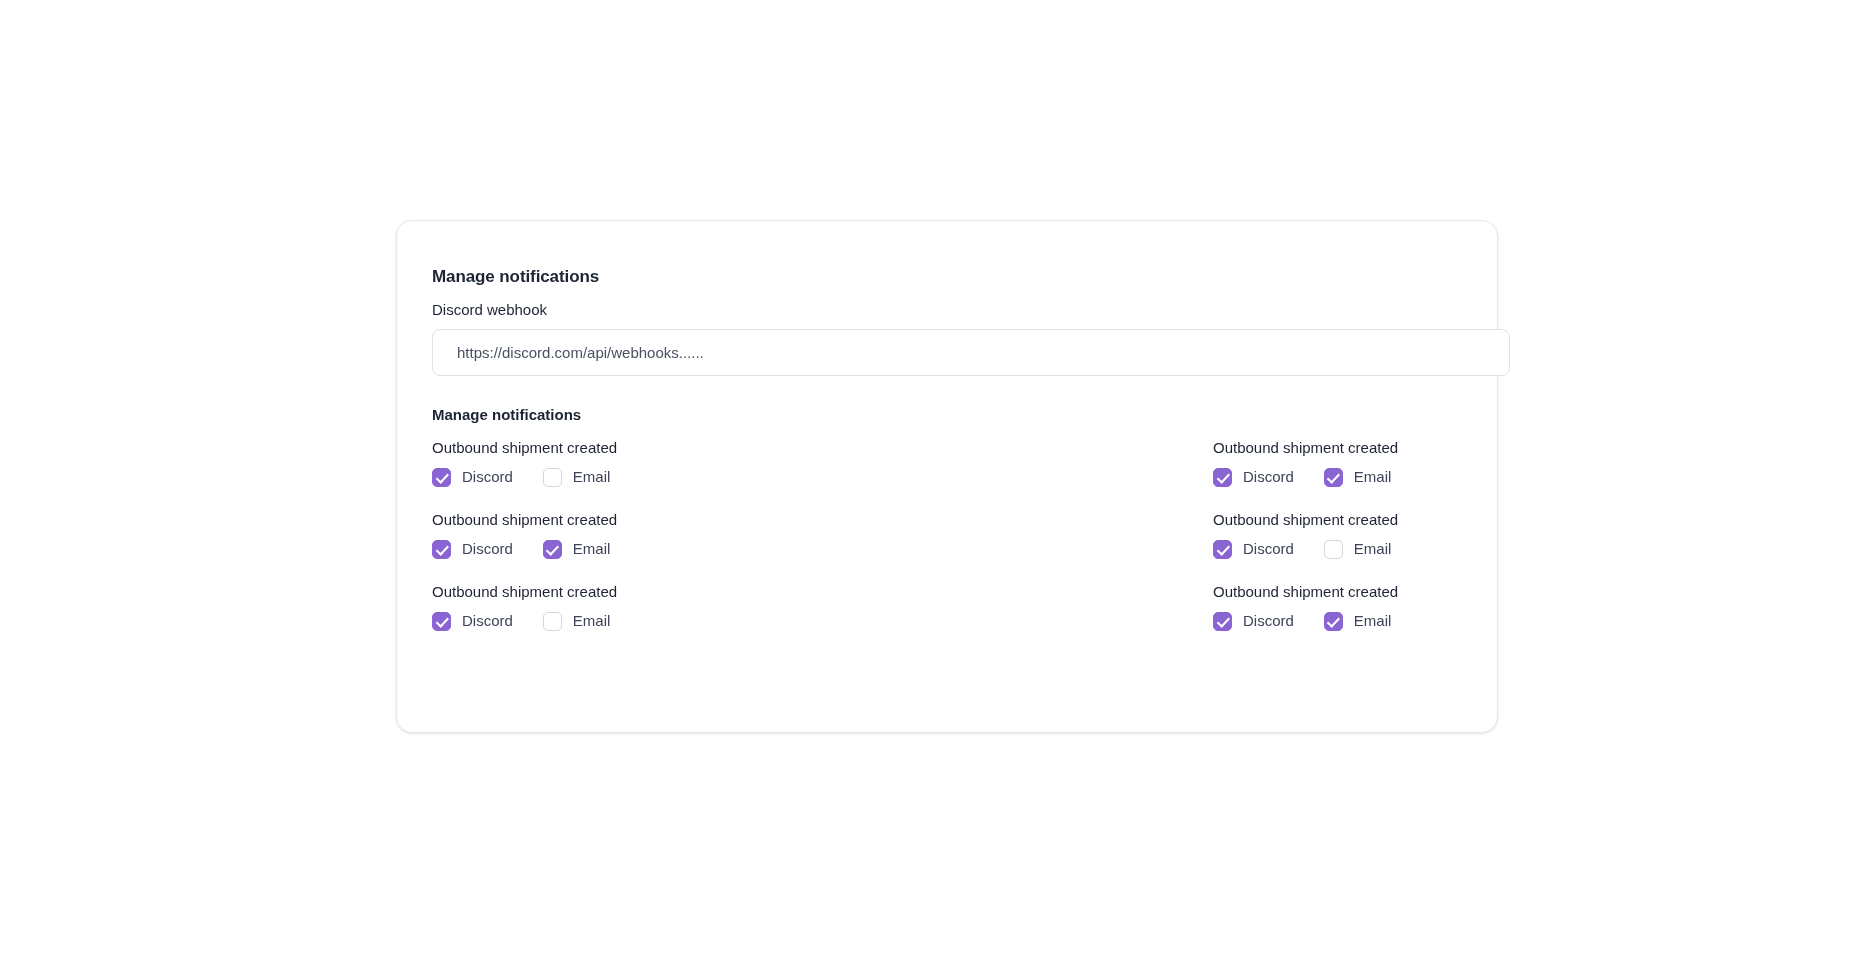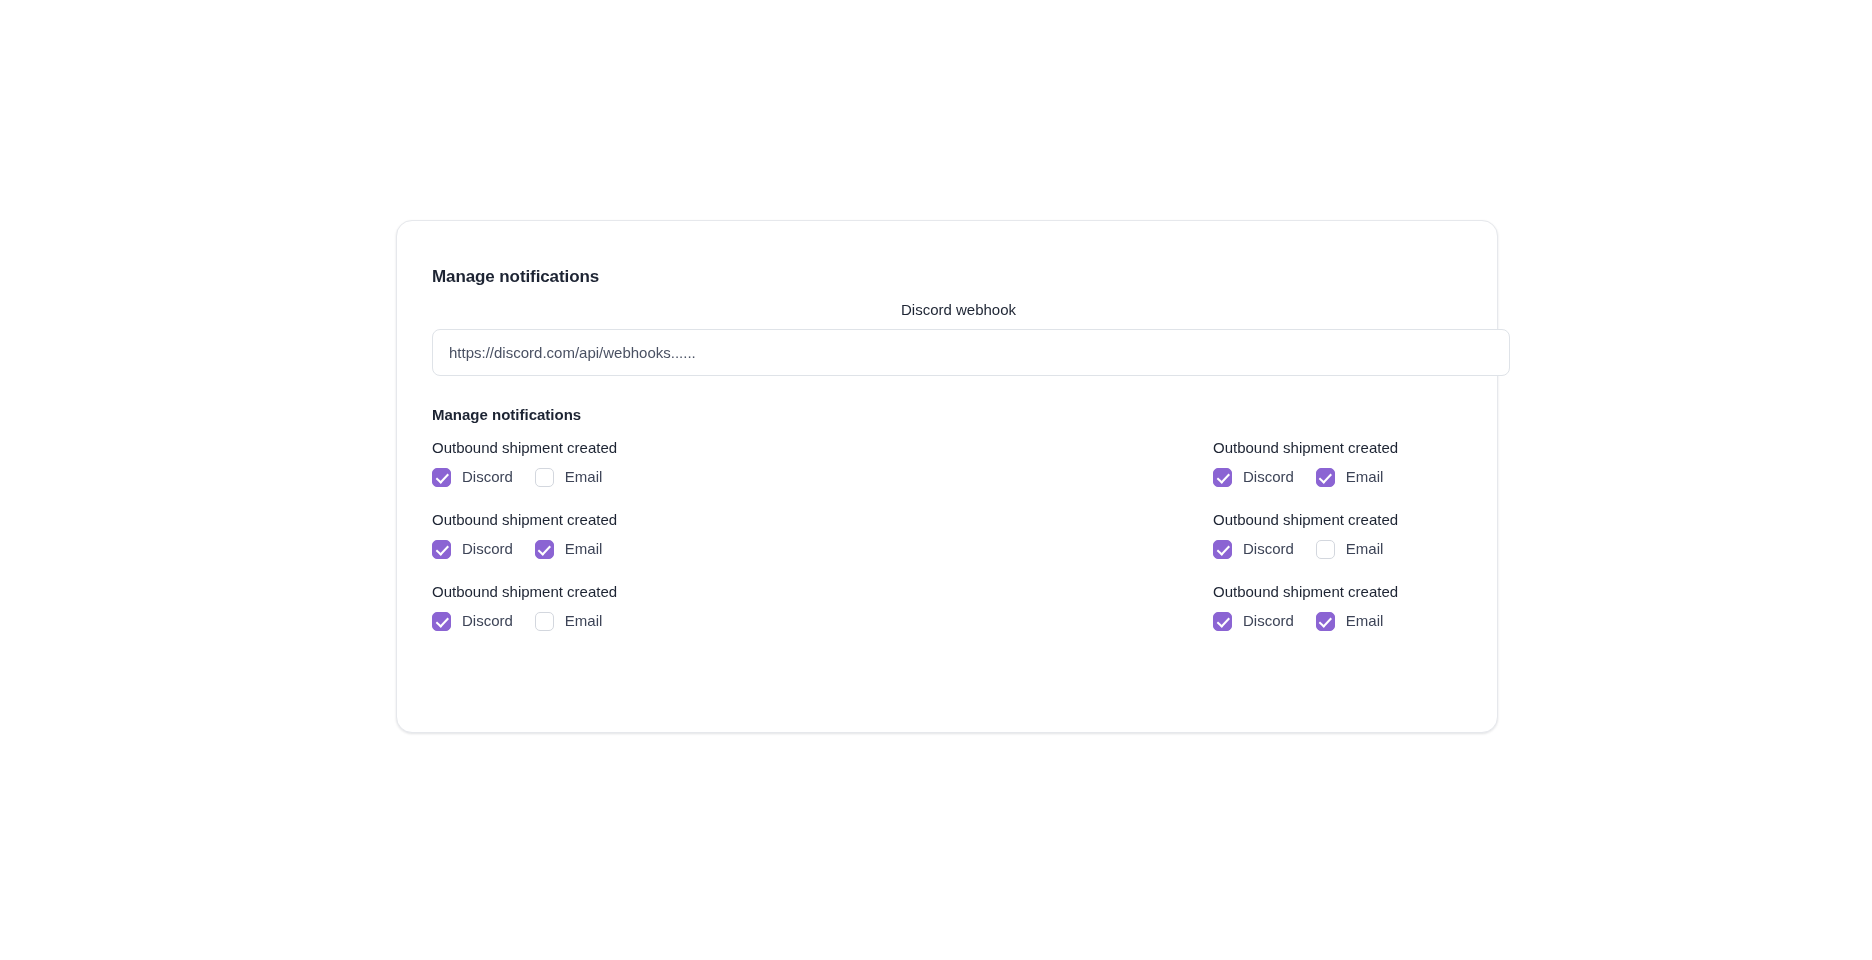--- a/index.html
+++ b/index.html
@@ -48,30 +48,29 @@
     letter-spacing: -0.1px;
     line-height: 22px;
   }
 
   .field-label {
     margin-top: 12px;
     font-size: 15px;
     font-weight: 400;
     color: #1d2433;
     line-height: 20px;
-    text-align: center;
   }
 
   
   .webhook-input {
     display: block;
     margin-top: 9px;
     width: 1078px;            
     height: 47px;
-    padding: 0 16px;
+    padding: 0 24px;
     font-family: "Liberation Sans", sans-serif;
     font-size: 15px;
     color: #1d2433;
     background: #ffffff;
     border: 1px solid #dfe3e8;
     border-radius: 8px;
     outline: none;
   }
   .webhook-input::placeholder { color: #4a5163; opacity: 1; }
 
@@ -106,20 +105,21 @@
     font-size: 15px;
     font-weight: 400;
     color: #1d2433;
     line-height: 20px;
   }
 
   .channel-row {
     display: flex;
     align-items: flex-end;
     margin-top: 9px;
+    gap: 8px;
   }
 
   .channel {
     display: flex;
     align-items: center;
     cursor: pointer;
   }
   .channel + .channel { margin-left: 22px; }
 
   .cbox {

